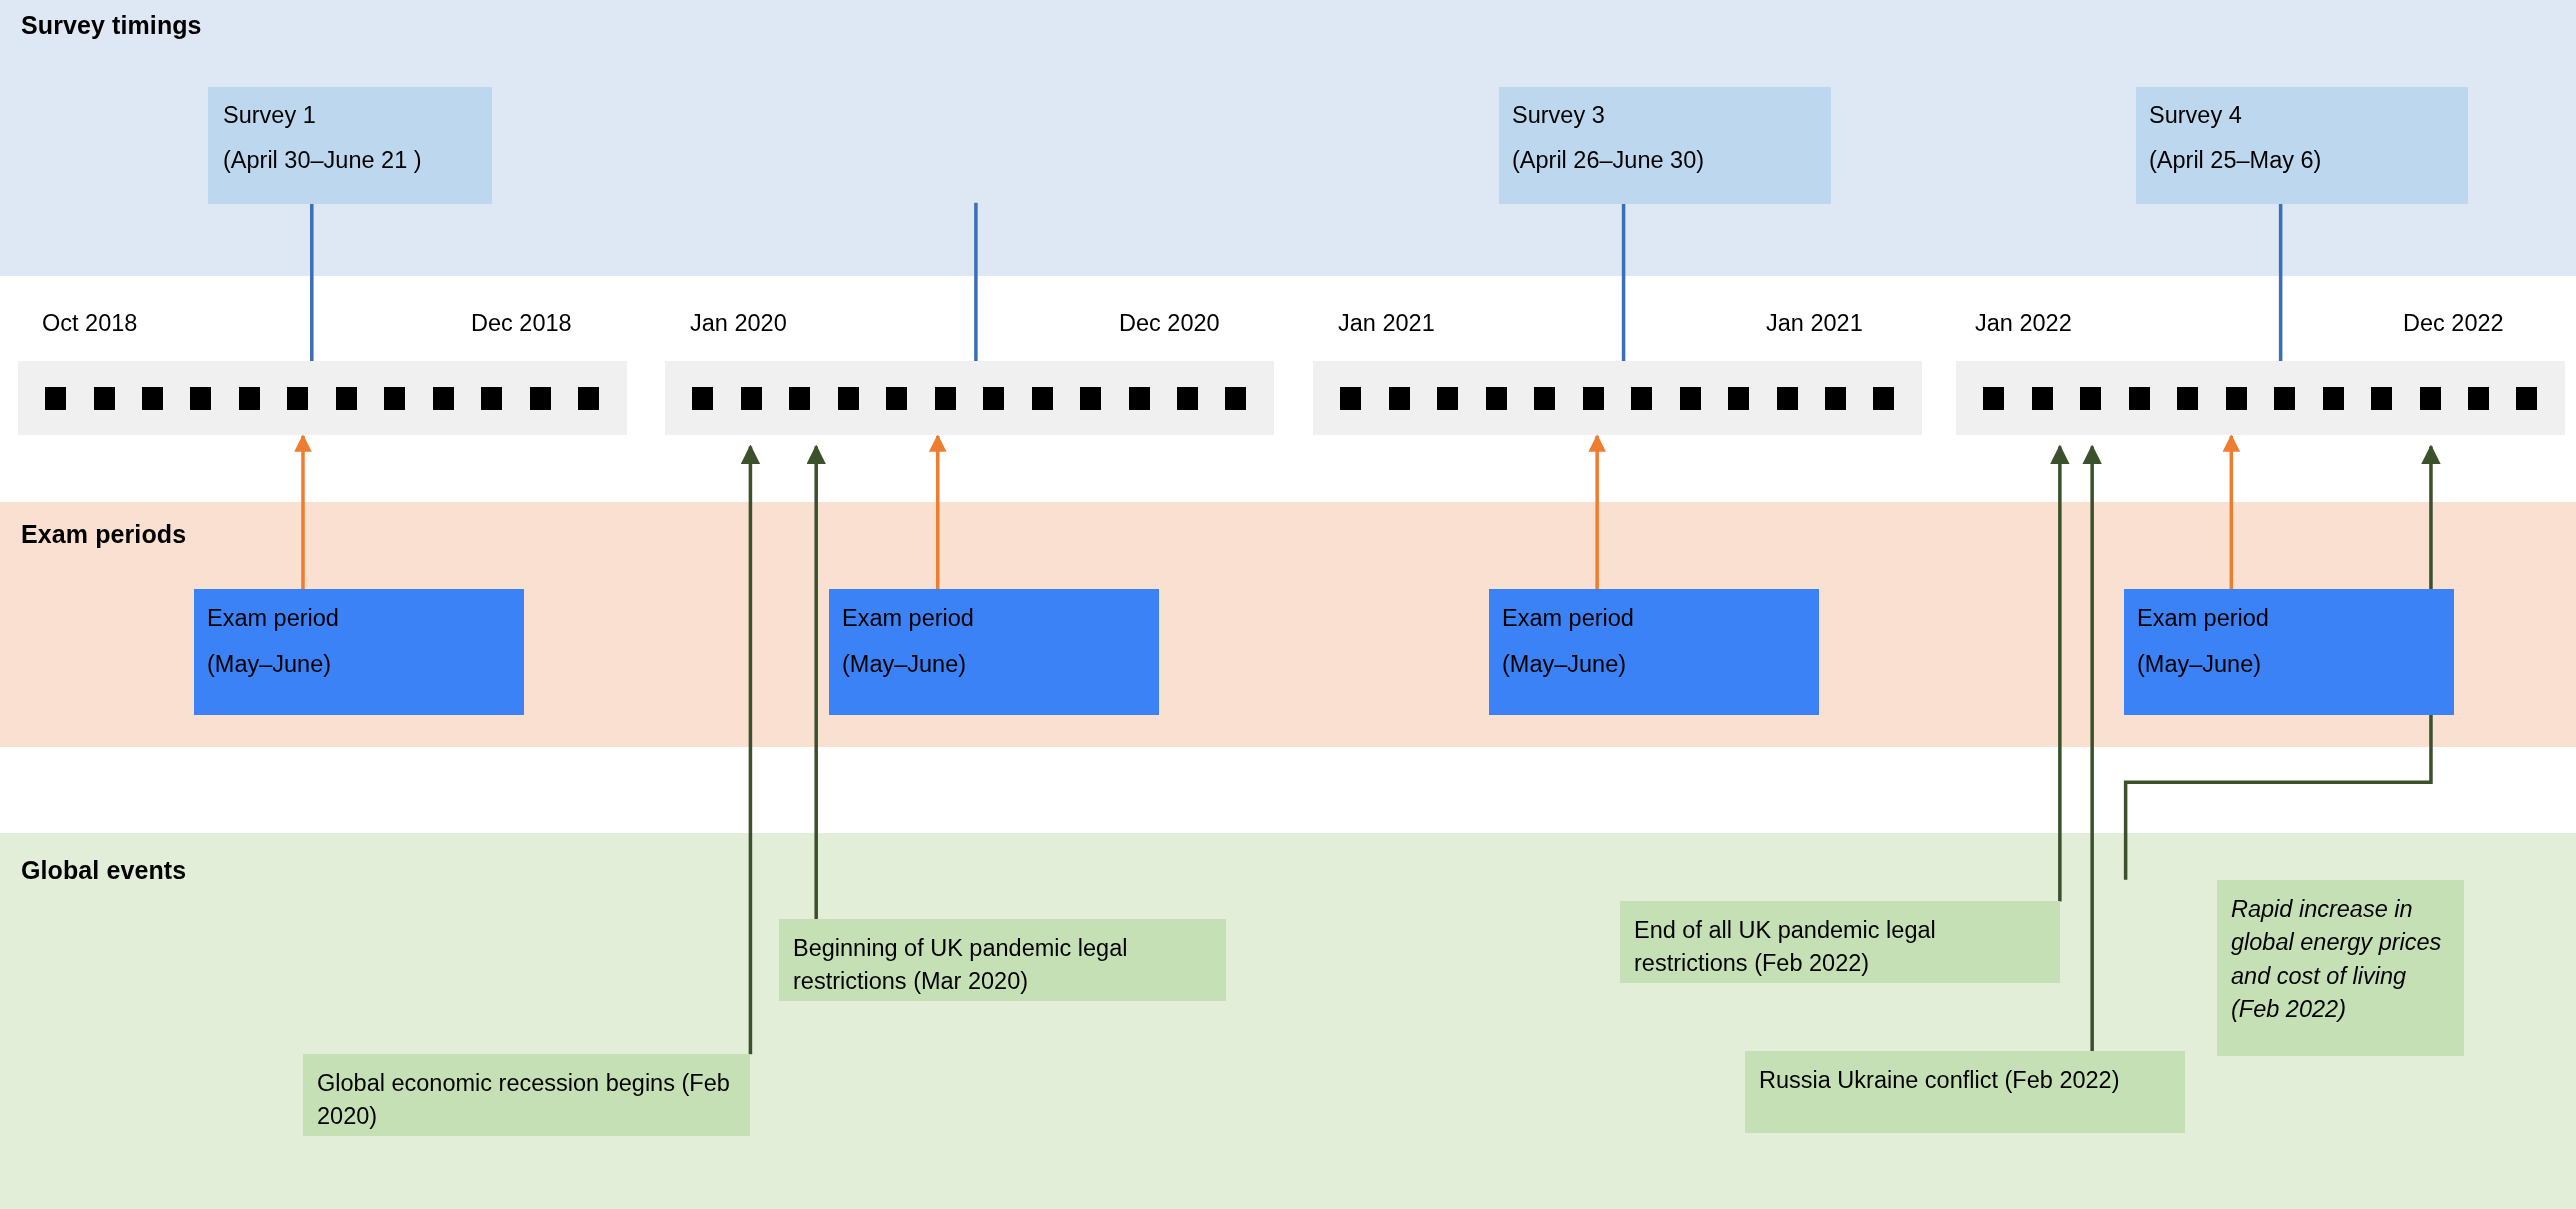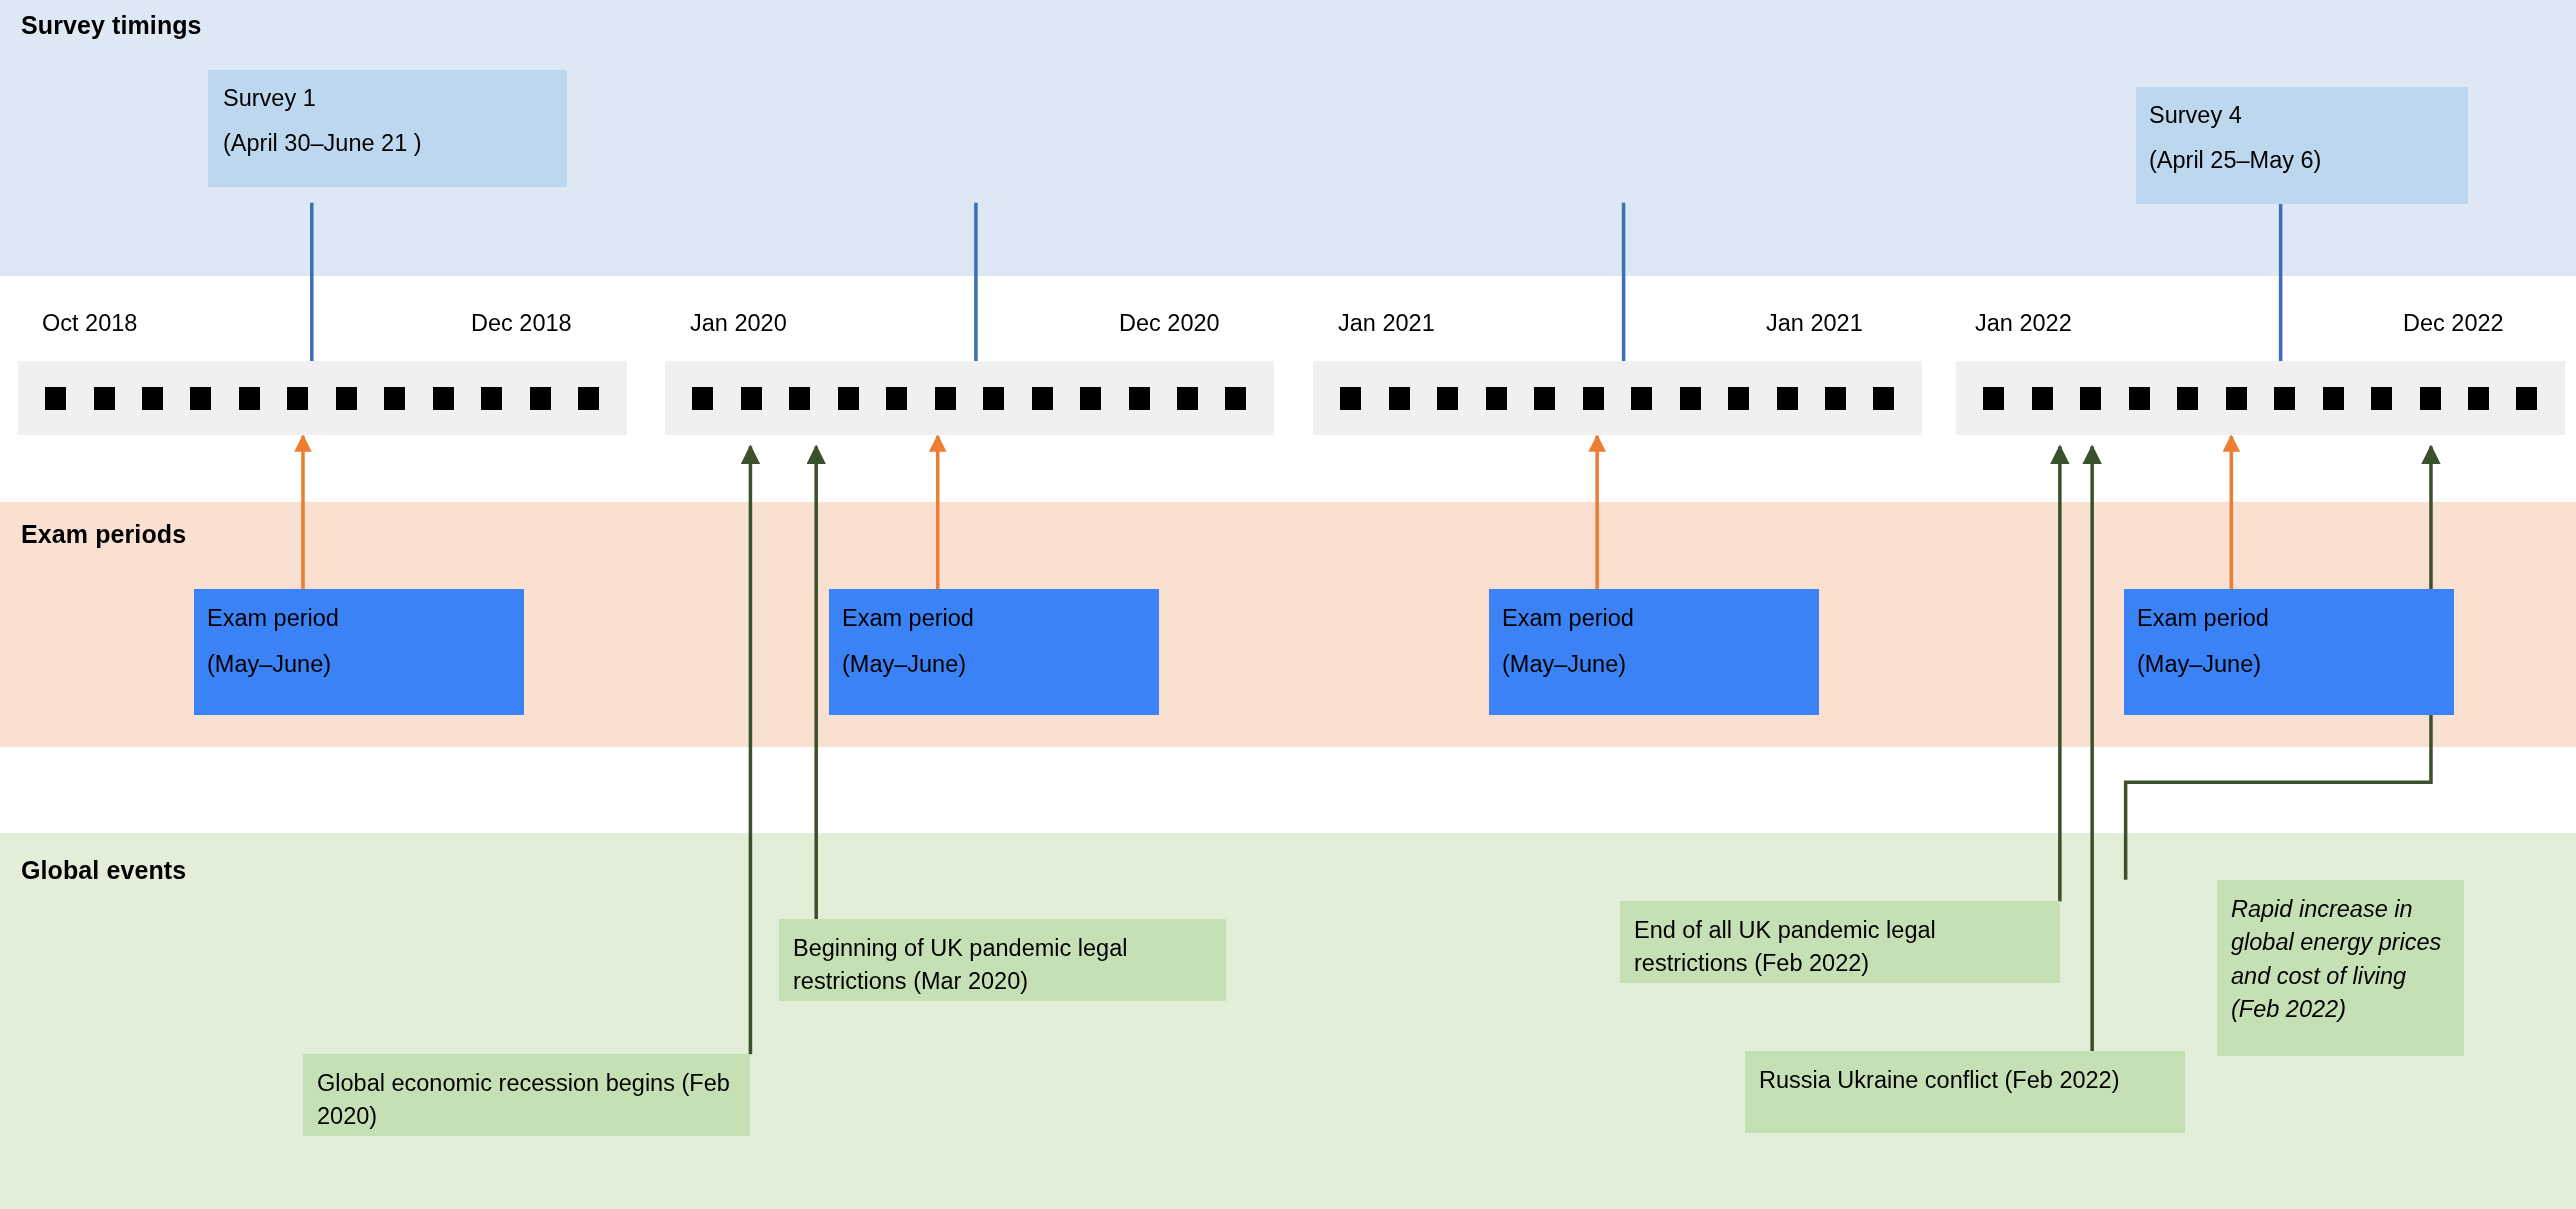--- a/index.html
+++ b/index.html
@@ -82,23 +82,27 @@
       <path d="M 1390 1565 L 1390 760" marker-end="url(#ah-green)"></path>
 
       <path d="M 3508 1535 L 3508 760" marker-end="url(#ah-green)"></path>
 
       <path d="M 3563 1790 L 3563 760" marker-end="url(#ah-green)"></path>
 
       <path d="M 3620 1498 L 3620 1332 L 4140 1332 L 4140 760" marker-end="url(#ah-green)"></path>
     </g>
   </svg>
 
-  <div class="box survey-box" style="left:208px;top:70px;width:359px;height:117px;padding-left:15px;">
+  <div class="box survey-box" style="left:208px;top:87px;width:284px;height:117px;padding-left:15px;">
     <span class="ln">Survey 1</span>
     <span class="ln">(April 30–June 21 )</span>
+  </div>
+  <div class="box survey-box" style="left:1499px;top:87px;width:332px;height:117px;">
+    <span class="ln">Survey 3</span>
+    <span class="ln">(April 26–June 30)</span>
   </div>
   <div class="box survey-box" style="left:2136px;top:87px;width:332px;height:117px;">
     <span class="ln">Survey 4</span>
     <span class="ln">(April 25–May 6)</span>
   </div>
 
   <div class="tl-year" style="left:42px;top:310px;">Oct 2018</div>
   <div class="tl-year" style="left:471px;top:310px;">Dec 2018</div>
   <div class="tl" style="left:17.6px;top:361px;width:609px;">
     <div class="months">

